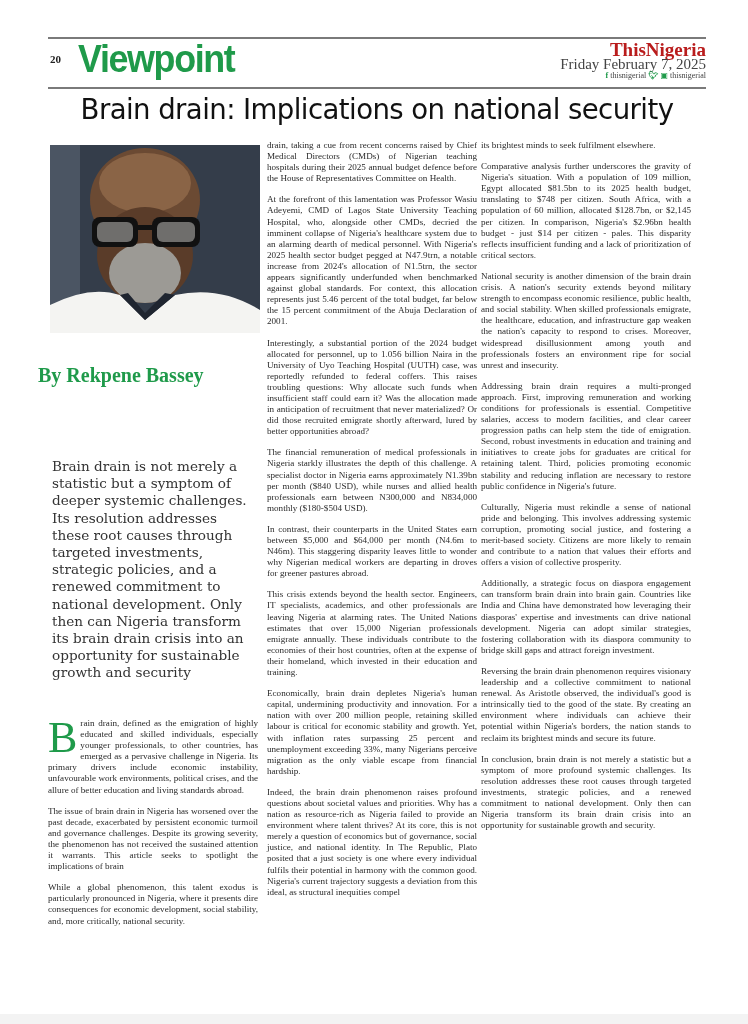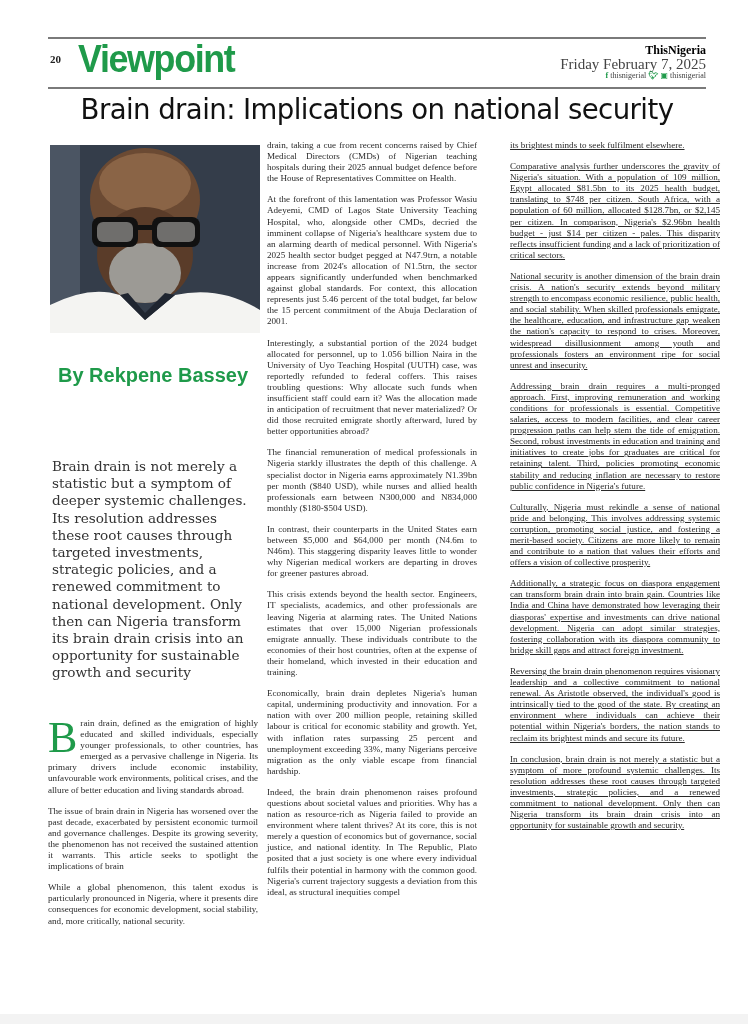--- a/index.html
+++ b/index.html
@@ -9,40 +9,40 @@
   }
   .rule { position:absolute; left:48px; right:42px; height:2px; background:#7a7a7a; }
   .masthead { position:absolute; left:48px; right:42px; top:40px; height:42px; }
   .page-num { position:absolute; left:2px; top:13px; font-size:11px; font-weight:bold; }
   .section-title {
     position:absolute; left:30px; top:-3px; font-family:"Liberation Sans", sans-serif;
     font-weight:bold; font-size:39px; letter-spacing:-1.5px; color:#1f9a4a;
     transform:scaleX(0.92); transform-origin:left;
   }
   .paper-info { position:absolute; right:0; top:2px; text-align:right; }
-  .paper-name { font-size:12px; font-weight:bold; color:#000000; line-height:16px;text-align:right; }
+  .paper-name { font-size:19px; font-weight:bold; color:#b91c1c; line-height:16px;text-align:right; }
   .paper-date { font-size:15px; color:#444; line-height:12px; }
   .paper-social { font-size:8px; color:#444; line-height:11px;padding-left:40px; }
   .paper-social .fb, .paper-social .tw, .paper-social .ig { color:#1f9a4a; font-weight:bold; }
   .headline {
     position:absolute; left:48px; right:42px; top:92px; text-align:center;
     font-family:"DejaVu Sans", sans-serif; font-size:29px; letter-spacing:-0.6px; color:#111;
     transform:scaleX(0.95);
   }
   .col { position:absolute; top:138px; width:210px; font-size:9.1px; line-height:11.1px; text-align:justify; color:#2a2a2a; }
   .col p { margin:0 0 10px 0; hyphens:auto; }
   .col2 { left:267px; top:140px; }
-  .col3 { left:510px; top:140px;text-decoration:underline; }
+  .col3 { left:481px; top:140px; }
   .photo {
     position:absolute; left:50px; top:145px; width:210px; height:188px; overflow:hidden;
     background:linear-gradient(90deg,#3b4656 0%,#2a3340 40%,#4a5462 100%);
   }
   .byline {
-    position:absolute; left:48px; top:363px; width:210px; text-align:center;
-    font-family:Liberation Sans, sans-serif; font-weight:bold; font-size:20px; line-height:24px; color:#1f9a4a;
+    position:absolute; left:38px; top:363px; width:210px; 
+    font-family:Liberation Serif, serif; font-weight:bold; font-size:20px; line-height:24px; color:#1f9a4a;
   }
   .pullquote {
     position:absolute; left:52px; top:458px; width:206px; text-align:left;
     font-family:"DejaVu Serif", serif; font-size:13.6px; line-height:17.2px; color:#333;
   }
   .body-start { position:absolute; left:48px; top:718px; width:210px; font-size:9.1px; line-height:11.1px; text-align:justify; color:#2a2a2a; }
   .body-start p { margin:0 0 10px 0; }
   .dropcap { float:left; font-size:44px; line-height:36px; color:#1f9a4a; margin:2px 3px 0 0; font-family:"Liberation Serif", serif; }
   .bio {
     font-family:"DejaVu Sans", sans-serif; font-style:italic; font-weight:bold; font-size:9.4px; line-height:12px; color:#111; text-align:justify;

